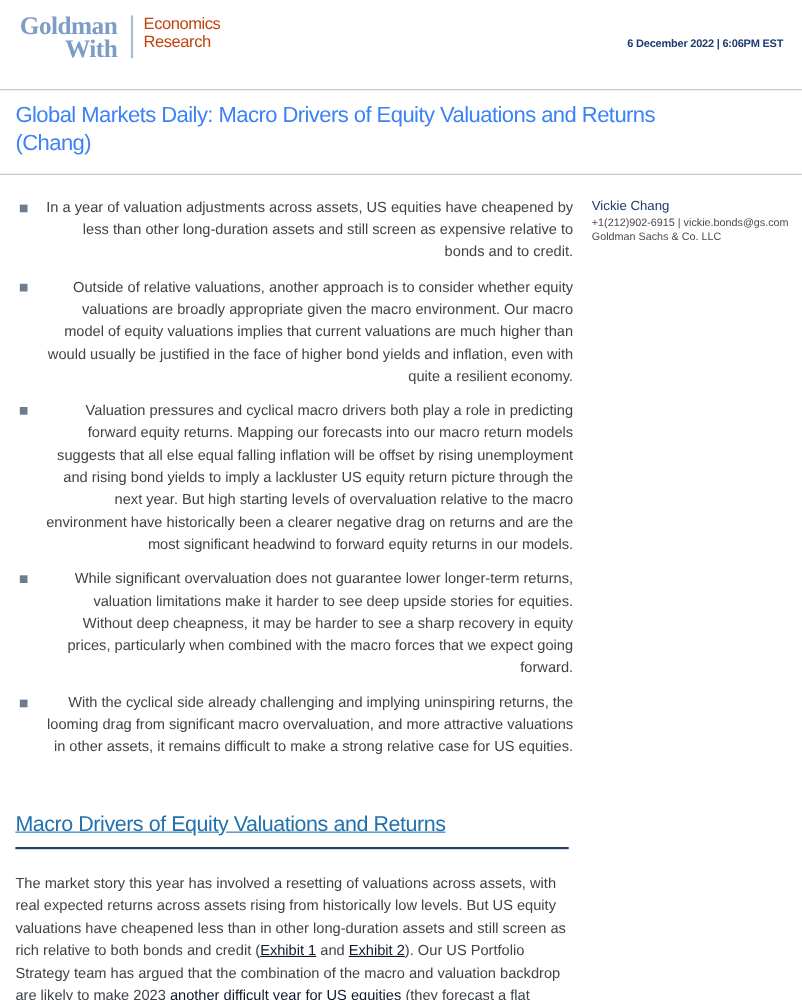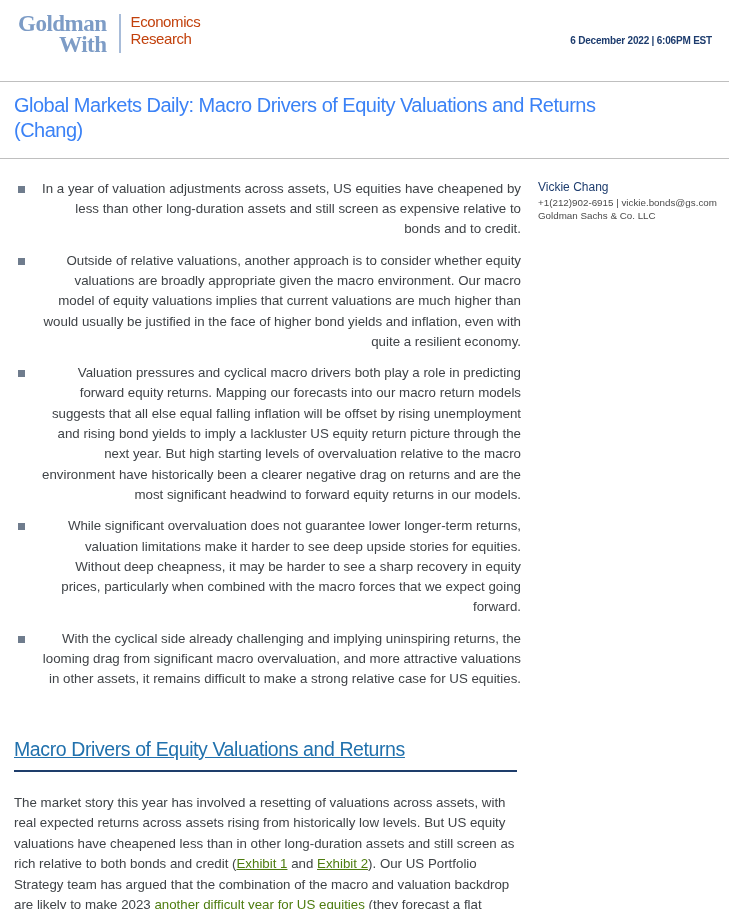--- a/index.html
+++ b/index.html
@@ -117,21 +117,21 @@
   }
   
   .body-paragraph {
     margin: 21px 190px 0 14px;
     width: 507px;
     font-size: 13.3px;
     line-height: 20.5px;
     color: #3f4347;
   }
   .inline-link {
-    color: #4d7c0f;
+    color: #0f172a;
     text-decoration: underline;
     cursor: pointer;
   }
 </style>
 </head>
 <body>
 
 <div class="page">
 
   <div class="header">

